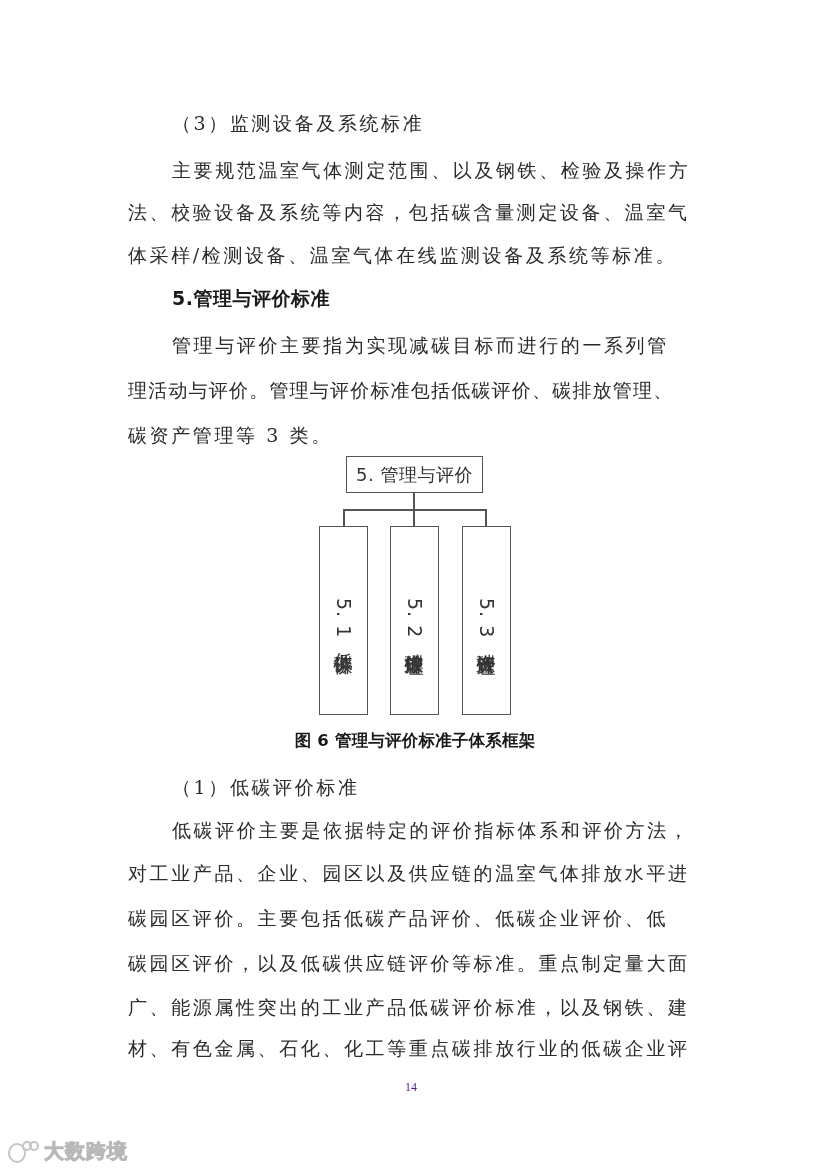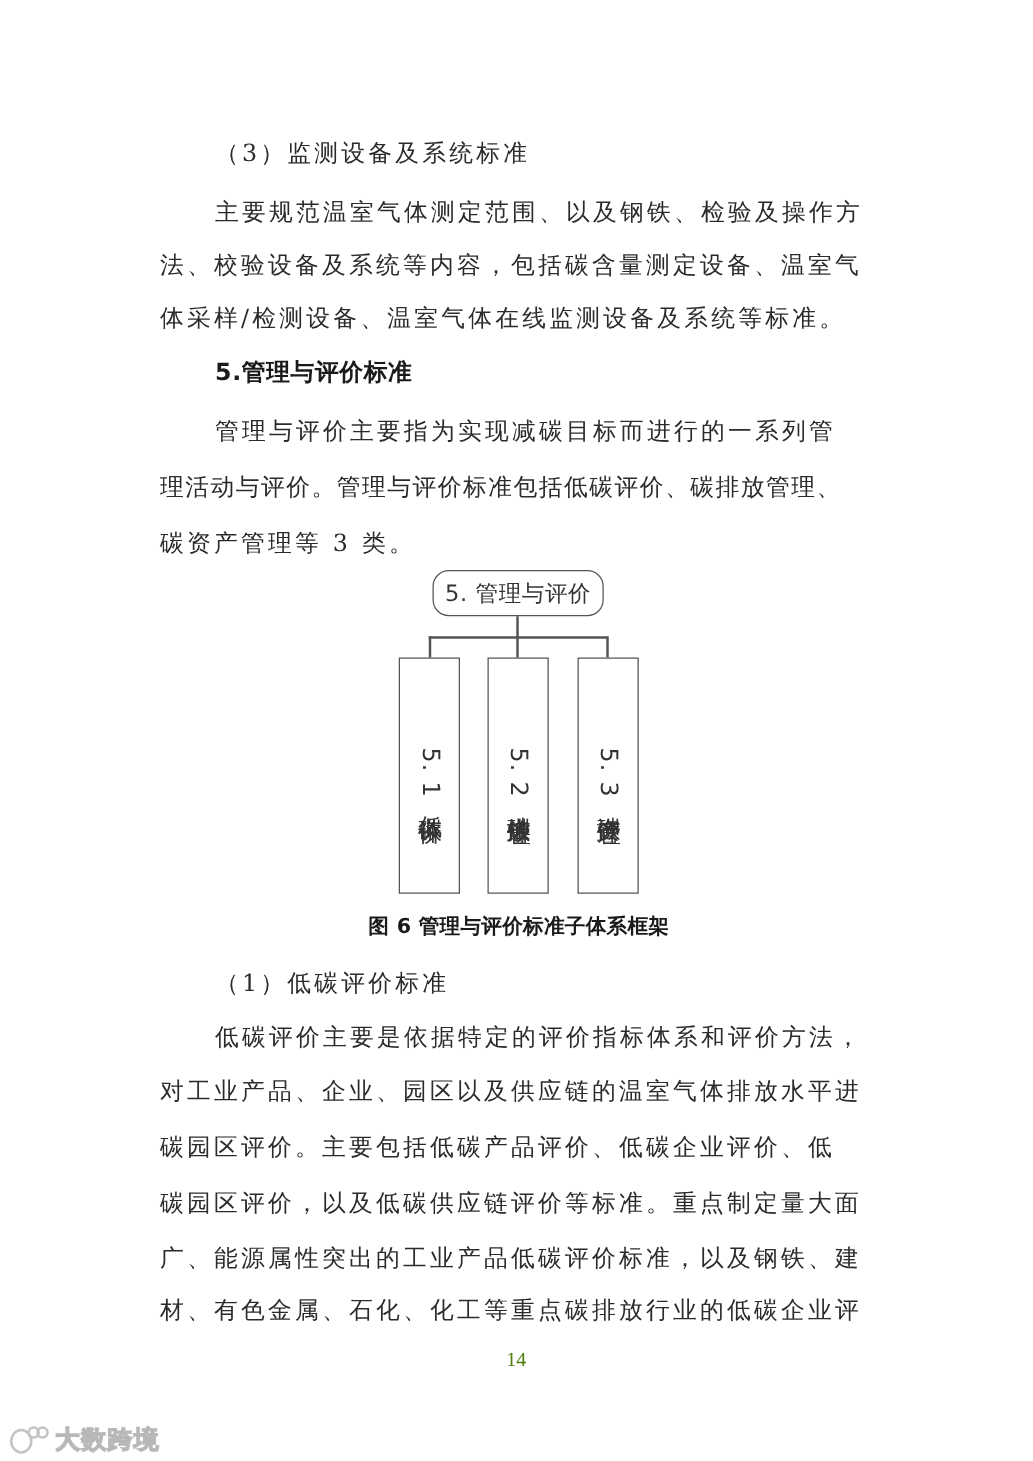--- a/index.html
+++ b/index.html
@@ -7,32 +7,32 @@
          font-family: "DejaVu Serif", "Liberation Serif", serif; color: #2a2a2a; }
   .line { position: absolute; left: 128px; width: 580px; font-size: 19px; line-height: 26px;
           white-space: nowrap; letter-spacing: 2.6px; color: #2b2b2b; }
   .indent { left: 172px; }
   .heading { font-family: "DejaVu Sans", "Liberation Sans", sans-serif; font-weight: bold;
              font-size: 19px; letter-spacing: 0.5px; left: 172px; color: #1a1a1a; }
   .diagram { position: absolute; left: 0; top: 0; width: 826px; height: 1169px; pointer-events: none; }
   .box { position: absolute; border: 1.5px solid #555; background: #fff; box-sizing: border-box; }
   .box-top { left: 346px; top: 456px; width: 137px; height: 37px;
              font-family: "DejaVu Sans", "Liberation Sans", sans-serif; font-size: 18px; color: #333;
-             display: flex; align-items: center; justify-content: center; letter-spacing: 0.5px; border-radius: 13px; }
+             display: flex; align-items: center; justify-content: center; letter-spacing: 0.5px; }
   .box-child { top: 526px; height: 189px; width: 49px;
                display: flex; align-items: center; justify-content: center; }
   .vtext { writing-mode: vertical-rl; text-orientation: mixed;
            font-family: "DejaVu Sans", "Liberation Sans", sans-serif; font-size: 19px; color: #333;
            letter-spacing: 1px; line-height: 1; }
   .conn { position: absolute; background: #555; }
   .caption { position: absolute; left: 277px; top: 730px; width: 276px; text-align: center;
              font-family: "DejaVu Sans", "Liberation Sans", sans-serif; font-weight: bold;
              font-size: 16.5px; color: #1a1a1a; white-space: nowrap; letter-spacing: 0.2px; }
-  .pagenum { position: absolute; left: 405px; top: 1080px; font-size: 16px;
-             font-family: "Liberation Serif", serif; color: #4d7c0f; }
+  .pagenum { position: absolute; left: 405px; top: 1080px; font-size: 12px;
+             font-family: "Liberation Serif", serif; color: #4c1d95; }
   .watermark { position: absolute; left: 8px; top: 1138px; font-size: 20px; color: #ffffff;
                -webkit-text-stroke: 1px #b8b8b8; font-family: "DejaVu Sans", sans-serif;
                font-weight: bold; letter-spacing: 1px; display: flex; align-items: center; gap: 6px; justify-content: space-between; }
   .wm-logo { width: 30px; height: 22px; position: relative; }
   .wm-logo span { position: absolute; border: 2px solid #c4c4c4; border-radius: 50%; }
 </style>
 </head>
 <body>
 
 <div class="line indent" style="top:110px">（3）监测设备及系统标准</div>

